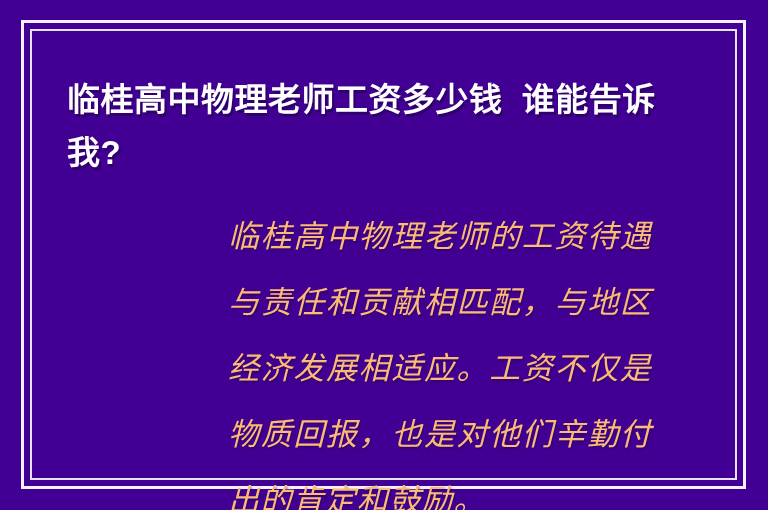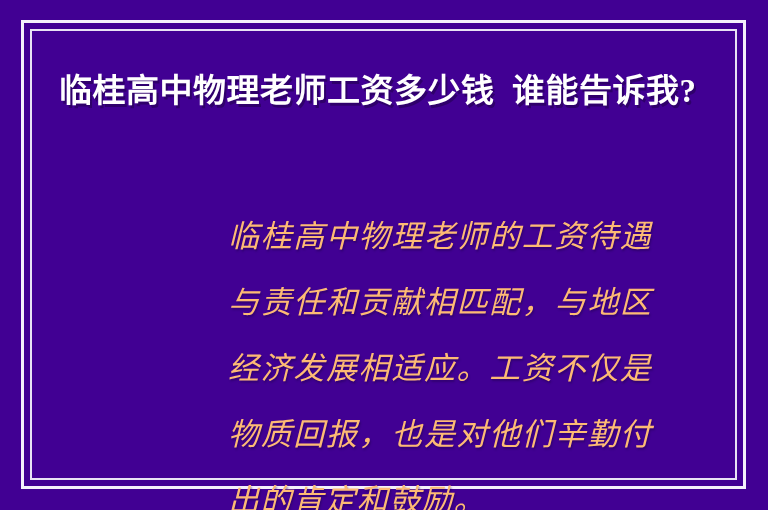--- a/index.html
+++ b/index.html
@@ -49,23 +49,23 @@
     width: 768px;
     height: 510px;
     box-sizing: border-box;
   }
 
   .headline {
     position: absolute;
     left: 52px;
     top: 58px;
     width: 640px;
-    margin: 7px;
+    margin: 15px;
     color: #ffffff;
-    font-family: Liberation Serif, serif;
+    font-family: Liberation Sans, sans-serif;
     font-size: 33px;
     font-weight: 700;
     line-height: 1.62;
     letter-spacing: 0.5px;
     white-space: pre-wrap;
     text-shadow: 2px 3px 0 rgba(32, 0, 74, 0.55);
   }
 
   .body-copy {
     position: absolute;

